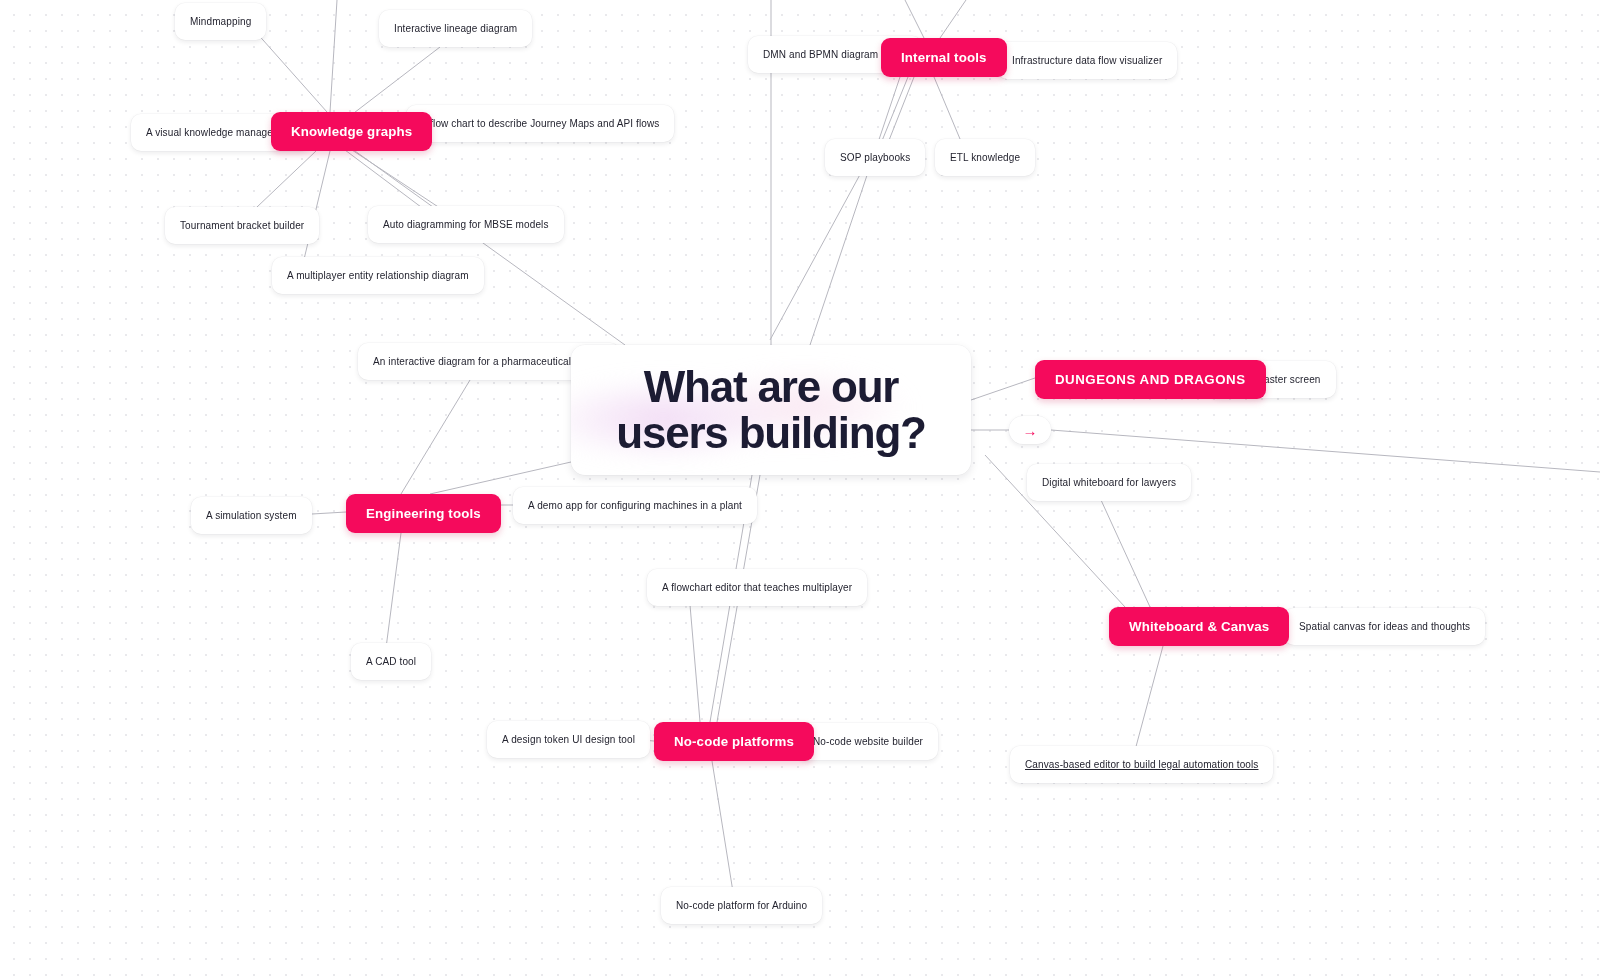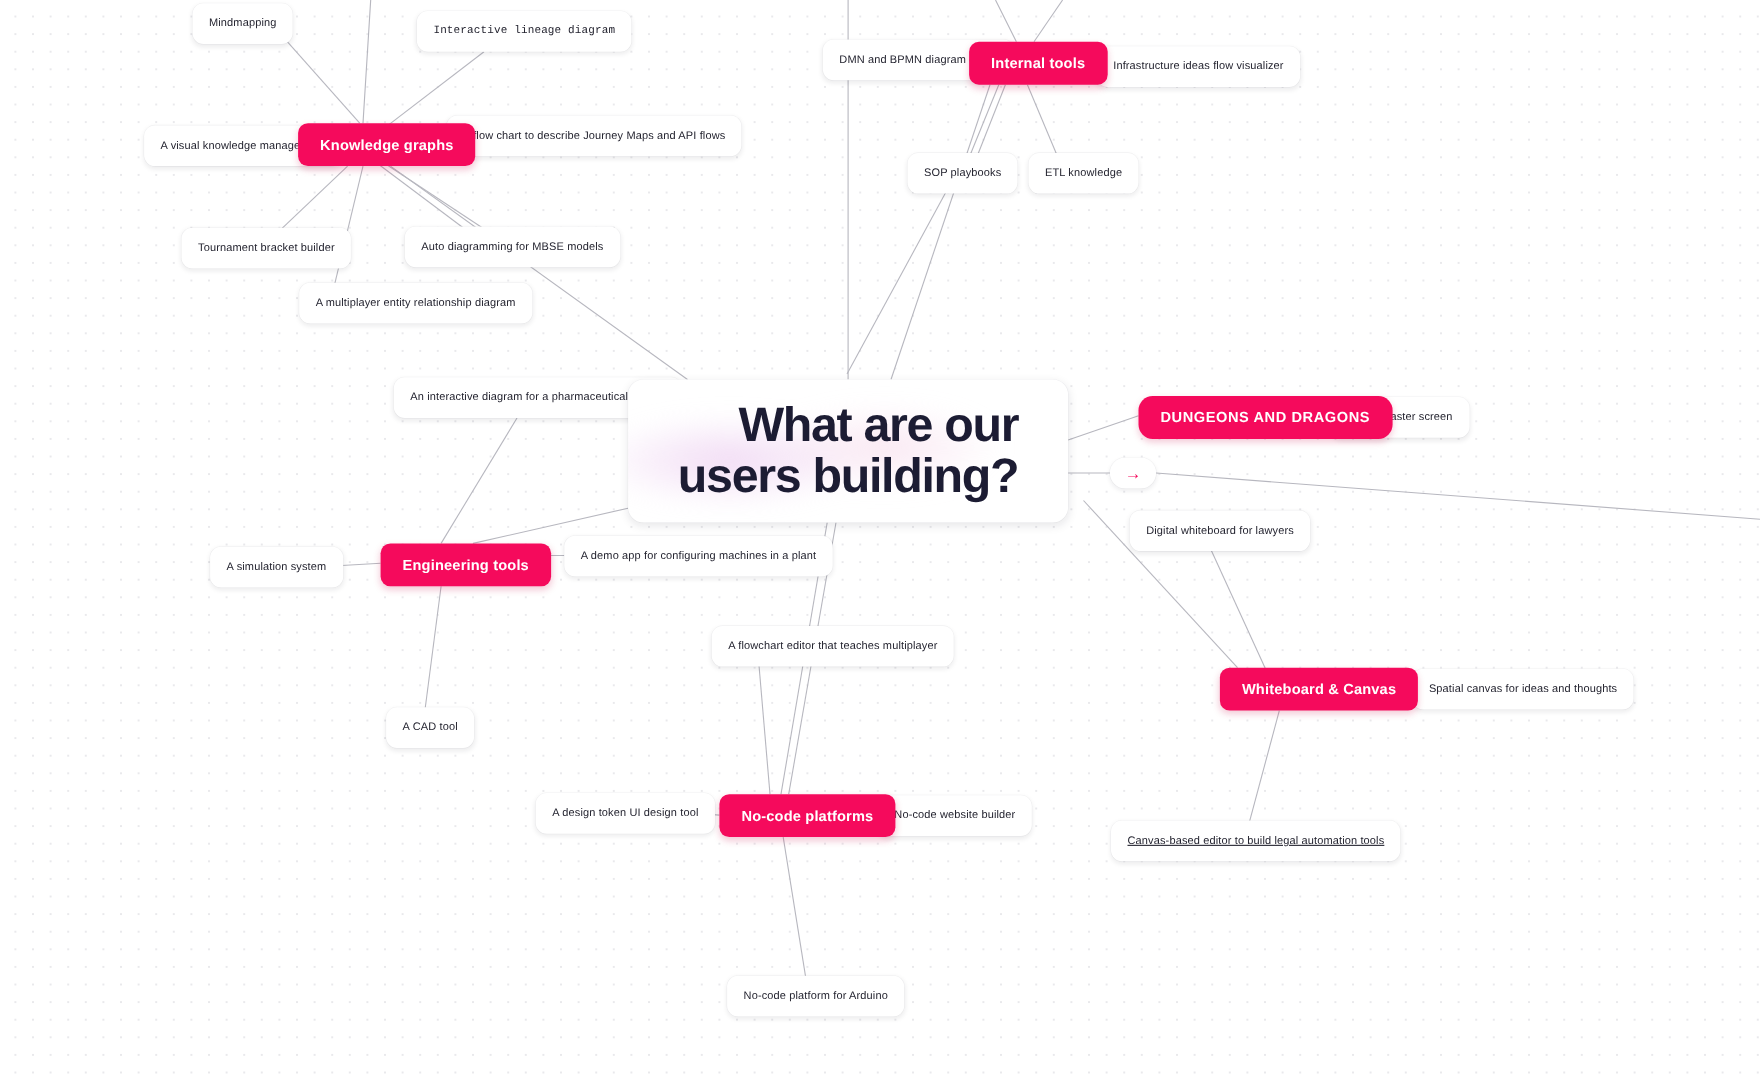--- a/index.html
+++ b/index.html
@@ -66,21 +66,21 @@
     line-height: 1;
     white-space: nowrap;
     display: flex;
     align-items: center;
     justify-content: center;
     padding: 0 20px;
     height: 39px;
     box-shadow: 0 3px 7px rgba(200,10,70,.22);
     z-index: 6;
   }
-  .node.caps { letter-spacing: .5px; border-radius: 13px; }
+  .node.caps { letter-spacing: .5px; }
 
   
   #center-card {
     position: absolute;
     left: 571px;
     top: 345px;
     width: 400px;
     height: 130px;
     background: #ffffff;
     border-radius: 14px;
@@ -98,21 +98,21 @@
     width: 440px;
     height: 120px;
     background:
       radial-gradient(ellipse 180px 60px at 30% 55%, rgba(236,205,240,.72), rgba(236,205,240,0) 70%),
       radial-gradient(ellipse 150px 55px at 62% 45%, rgba(245,212,232,.55), rgba(245,212,232,0) 72%);
     filter: blur(10px);
     pointer-events: none;
   }
   #center-title {
     position: relative;
-    text-align: right;
+    text-align: center;
     font-size: 44px;
     font-weight: 700;
     line-height: 1.05;
     letter-spacing: -1.2px;
     color: #1c1c33;
     white-space: pre-line;
     z-index: 2;
   }
 
   
@@ -195,21 +195,21 @@
         <span>Whiteboard &amp; Canvas</span>
       </div>
       <div class="node" style="left: 654px; top: 722px; min-width: 110px;">
         <span>No-code platforms</span>
       </div>
     </div>
   <div id="cards-layer">
       <div class="card" style="left: 175px; top: 3px;">
         <span>Mindmapping</span>
       </div>
-      <div class="card" style="left: 379px; top: 10px; font-family: Liberation Mono, monospace;">
+      <div class="card" style="left: 379px; top: 10px;">
         <span>Interactive lineage diagram</span>
       </div>
       <div class="card" style="left: 131px; top: 114px;">
         <span>A visual knowledge management</span>
       </div>
       <div class="card" style="left: 406px; top: 105px;">
         <span>A flow chart to describe Journey Maps and API flows</span>
       </div>
       <div class="card" style="left: 165px; top: 207px;">
         <span>Tournament bracket builder</span>
@@ -217,21 +217,21 @@
       <div class="card" style="left: 368px; top: 206px;">
         <span>Auto diagramming for MBSE models</span>
       </div>
       <div class="card" style="left: 272px; top: 257px;">
         <span>A multiplayer entity relationship diagram</span>
       </div>
       <div class="card" style="left: 748px; top: 36px;">
         <span>DMN and BPMN diagram editor</span>
       </div>
       <div class="card" style="left: 997px; top: 42px;">
-        <span>Infrastructure ideas flow visualizer</span>
+        <span>Infrastructure data flow visualizer</span>
       </div>
       <div class="card" style="left: 825px; top: 139px;">
         <span>SOP playbooks</span>
       </div>
       <div class="card" style="left: 935px; top: 139px;">
         <span>ETL knowledge</span>
       </div>
       <div class="card" style="left: 1210px; top: 361px;">
         <span>Game master screen</span>
       </div>

